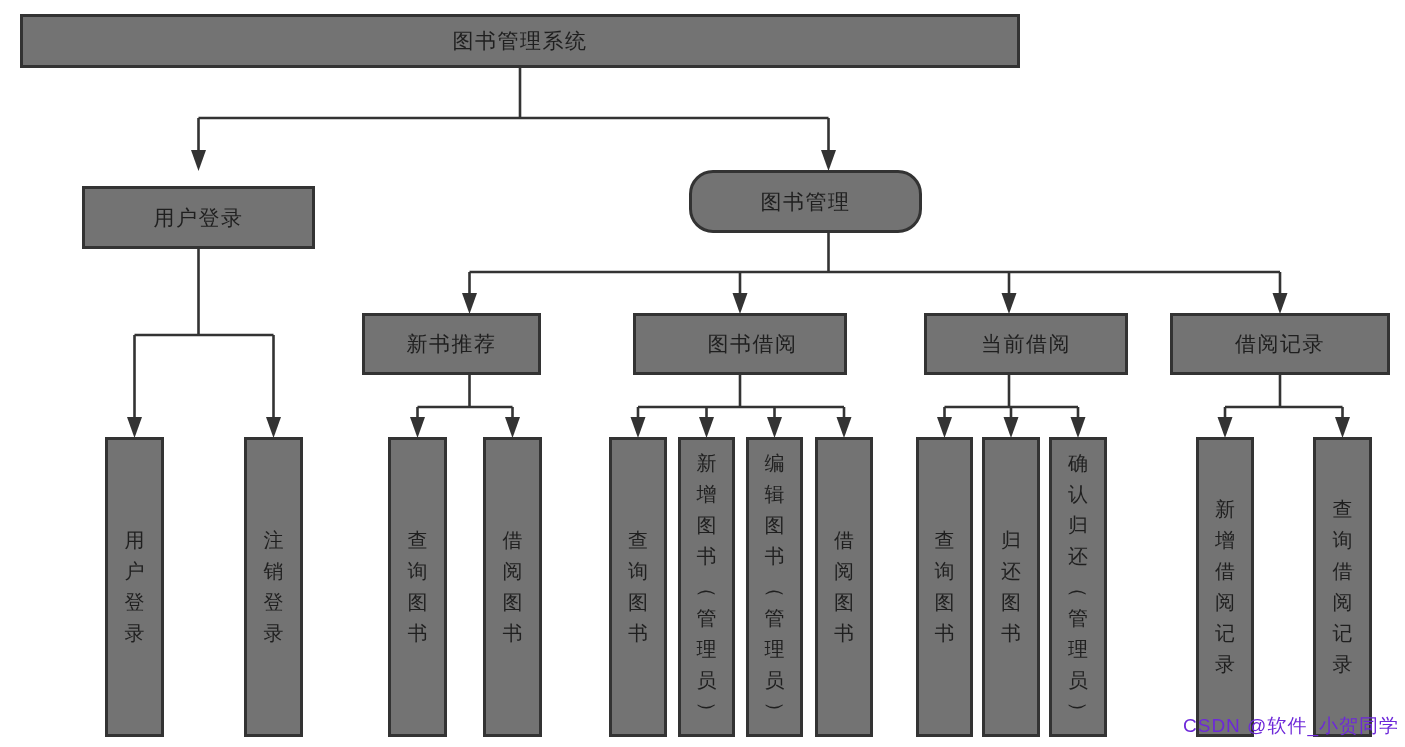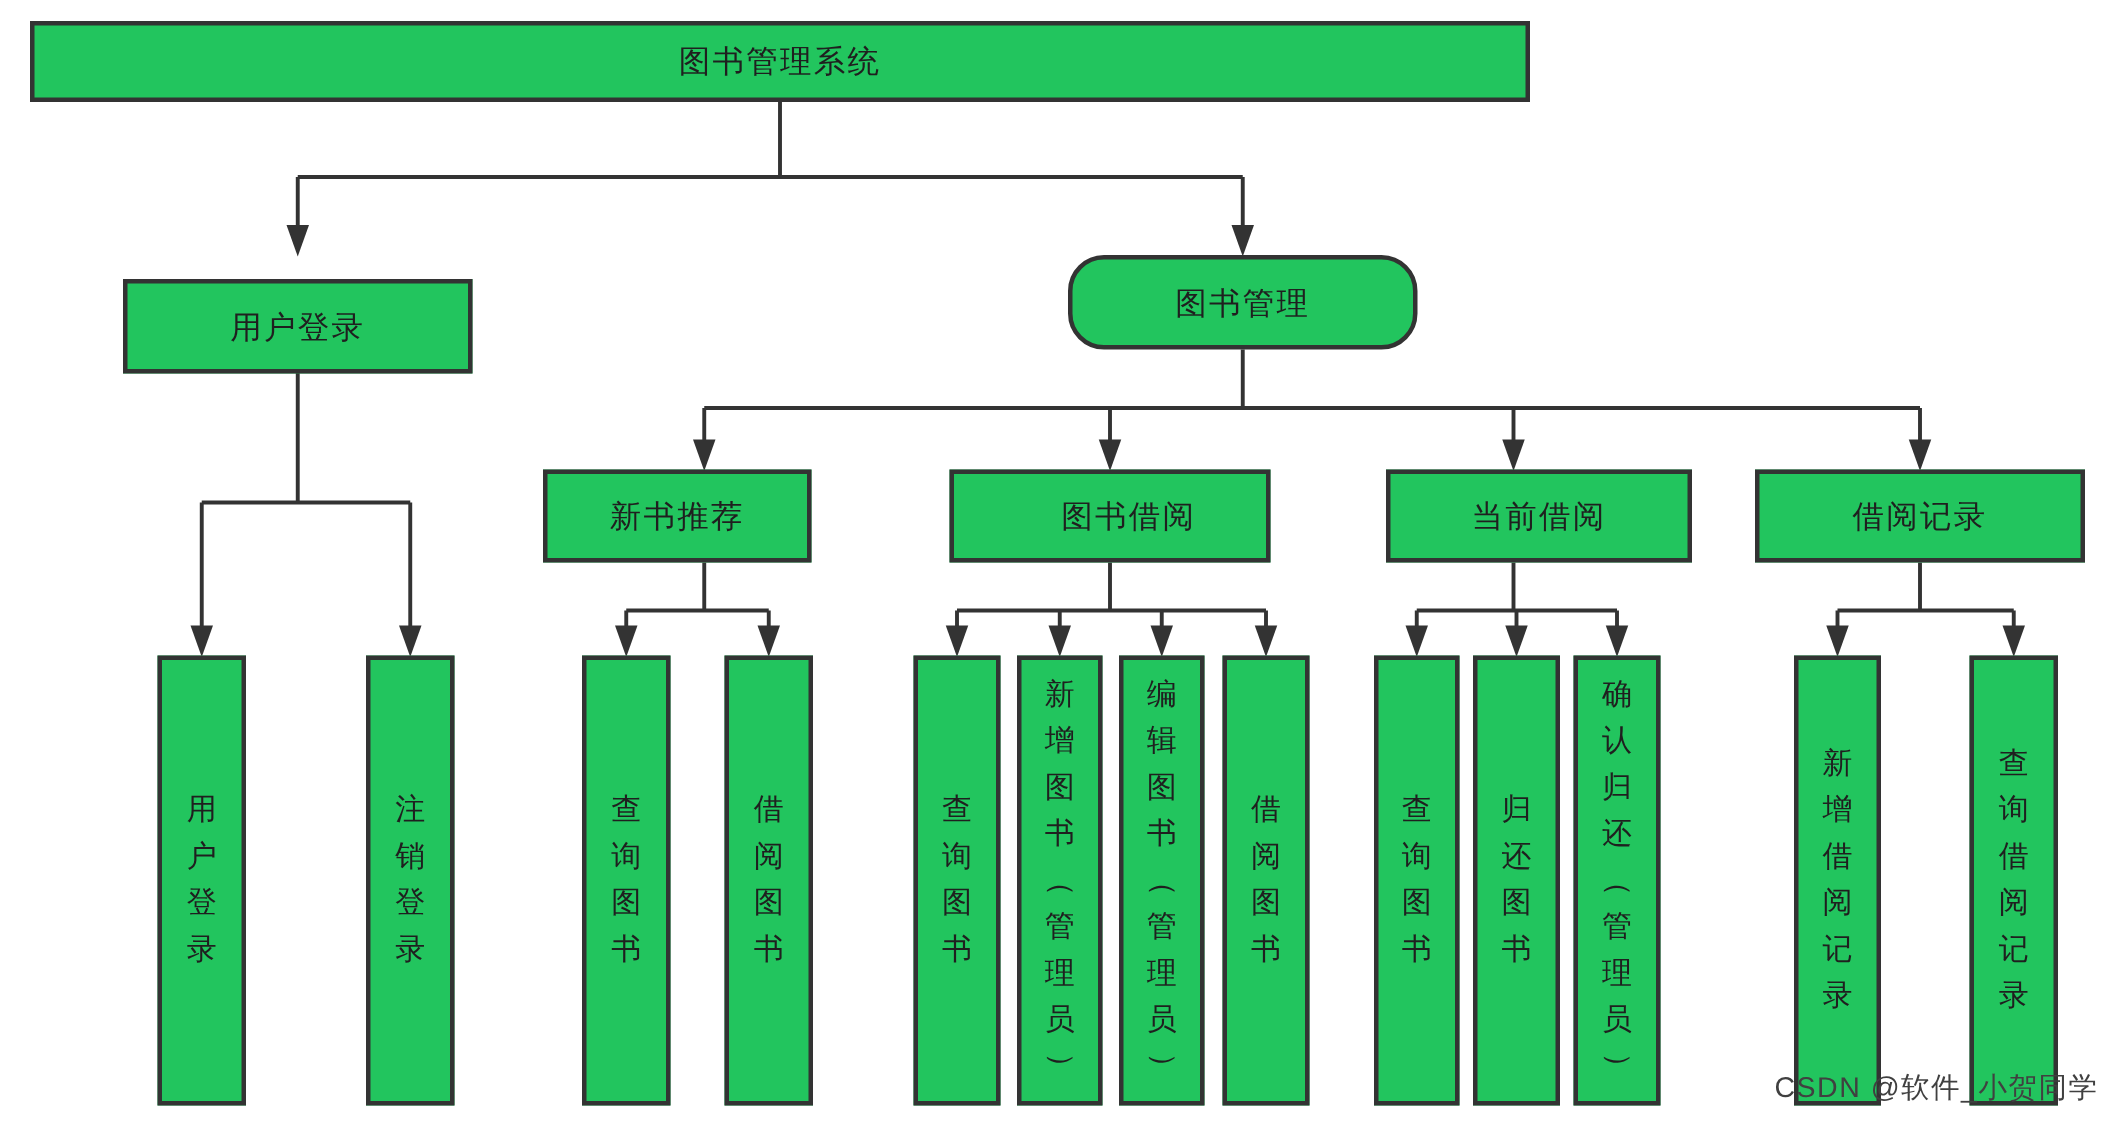--- a/index.html
+++ b/index.html
@@ -6,21 +6,21 @@
   body{
     width:1405px;height:747px;background:#ffffff;
     font-family:"Liberation Sans", sans-serif;
     overflow:hidden;
   }
   .stage{position:relative;width:1405px;height:747px;background:#ffffff;}
   #connectors{position:absolute;left:0;top:0;width:1405px;height:747px;}
   #nodes{position:absolute;left:0;top:0;width:100%;height:100%;}
   .node{
     position:absolute;box-sizing:border-box;
-    border:3px solid #333333;background:#22c55e;
+    border:3px solid #333333;background:#737373;
     display:flex;align-items:center;justify-content:center;
   }
   .node .lbl{
     font-size:21px;color:#1f1f1f;letter-spacing:1.5px;white-space:nowrap;
   }
   .node.vert .lbl{
     display:flex;flex-direction:column;align-items:center;justify-content:center;
     height:100%;letter-spacing:0;
   }
   .ch{display:block;width:24px;line-height:31px;font-size:20px;text-align:center;color:#1f1f1f;}
@@ -89,21 +89,21 @@
       <line x1="1342.5" y1="407" x2="1342.5" y2="421" stroke="#333333" stroke-width="2.6"></line>
       <polygon points="1342.5,438 1335,417 1350,417" fill="#333333"></polygon>
     </svg>
   <div id="nodes">
       <div class="node" style="left: 20px; top: 14px; width: 1000px; height: 54px;">
         <span class="lbl">图书管理系统</span>
       </div>
       <div class="node" style="left: 82px; top: 170px; width: 233px; height: 63px; margin-top: 16px;">
         <span class="lbl">用户登录</span>
       </div>
-      <div class="node" style="left: 712px; top: 170px; width: 233px; height: 63px; border-radius: 24px;">
+      <div class="node" style="left: 689px; top: 170px; width: 233px; height: 63px; border-radius: 24px;">
         <span class="lbl">图书管理</span>
       </div>
       <div class="node" style="left: 362px; top: 313px; width: 179px; height: 62px;">
         <span class="lbl">新书推荐</span>
       </div>
       <div class="node" style="left: 633px; top: 313px; width: 214px; height: 62px; padding-left: 25px;">
         <span class="lbl">图书借阅</span>
       </div>
       <div class="node" style="left: 900px; top: 313px; width: 204px; height: 62px; margin-left: 24px;">
         <span class="lbl">当前借阅</span>
@@ -228,14 +228,14 @@
         <span class="lbl">
           <span class="ch">查</span>
           <span class="ch">询</span>
           <span class="ch">借</span>
           <span class="ch">阅</span>
           <span class="ch">记</span>
           <span class="ch">录</span>
         </span>
       </div>
     </div>
-  <div class="watermark" style="color: #404040;">CSDN @软件_小贺同学</div>
+  <div class="watermark" style="color: #6d28d9;">CSDN @软件_小贺同学</div>
 </div>
 
 </body></html>

